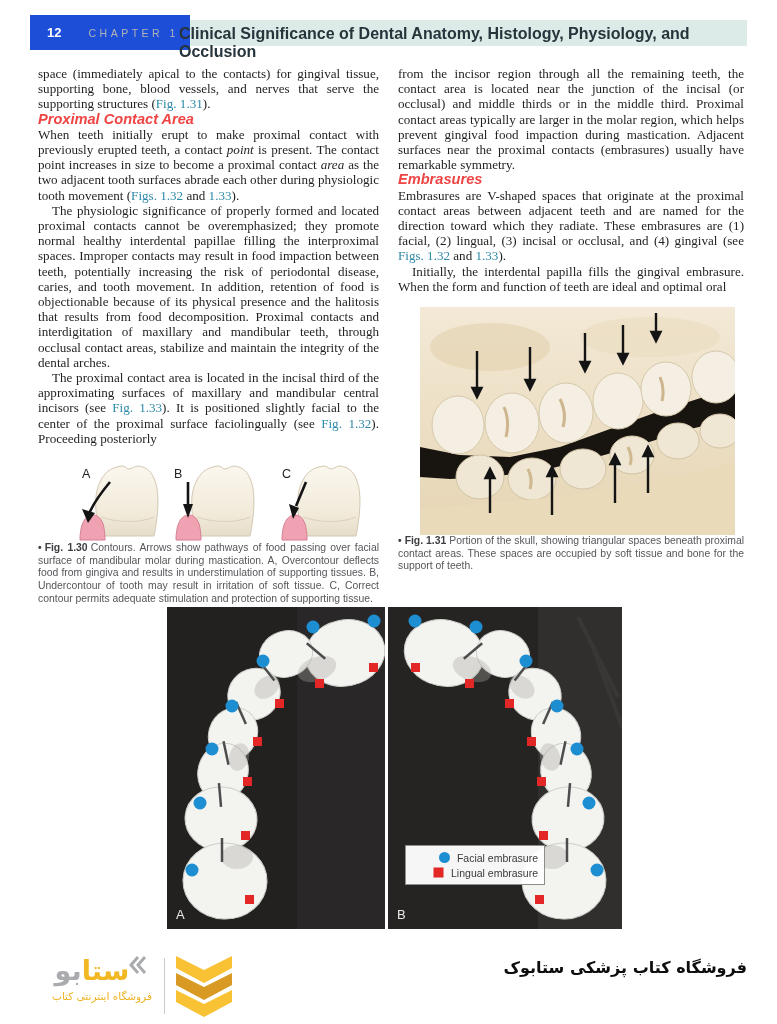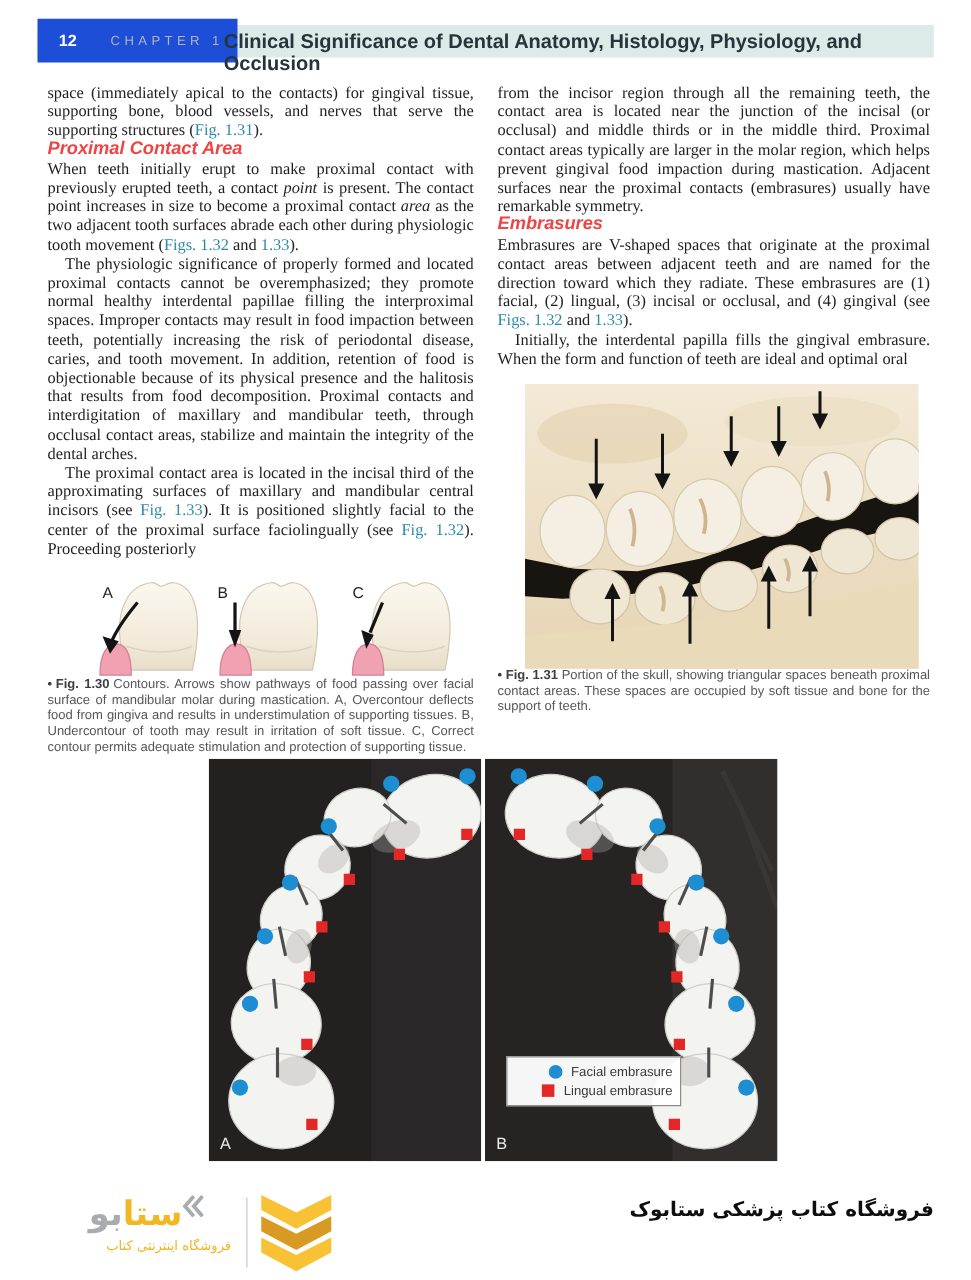--- a/index.html
+++ b/index.html
@@ -48,21 +48,21 @@
   .cap132{position:absolute;left:115px;top:931px;width:600px;
           font-family:"Liberation Sans",sans-serif;font-size:10.4px;color:#4c4d51;}
 
   
   .footer-logo{position:absolute;left:52px;top:956px;display:flex;align-items:flex-start;}
   .wordmark{text-align:center;}
   .wm-line{direction:rtl;font-family:"DejaVu Sans",sans-serif;font-weight:bold;font-size:27px;line-height:30px;}
   .wm-y{color:#f2b824;}
   .wm-g{color:#a9abae;}
   .wm-chev{vertical-align:6px;margin-right:2px;}
-  .tagline{direction:rtl;font-family:"DejaVu Sans",sans-serif;font-size:10.5px;color:#f0b324;margin-top:4px;margin-left:33px;}
+  .tagline{direction:rtl;font-family:"DejaVu Sans",sans-serif;font-size:10.5px;color:#f0b324;margin-top:4px;}
   .logo-div{width:1px;height:56px;background:#c9cacc;margin:2px 10px 0 12px;}
   .footer-right{position:absolute;right:30px;top:958px;text-align:left;}
   .fa-title{direction:rtl;font-family:"DejaVu Sans",sans-serif;font-weight:bold;font-size:16px;color:#0d0d0d;}
   .url{margin-top:7px;font-family:"Liberation Sans",sans-serif;font-weight:bold;font-size:20px;
        letter-spacing:6px;color:#1b1b1b;cursor:pointer;}
   .url-y{color:#f2b71c;}
 </style>
 </head>
 <body>
 

